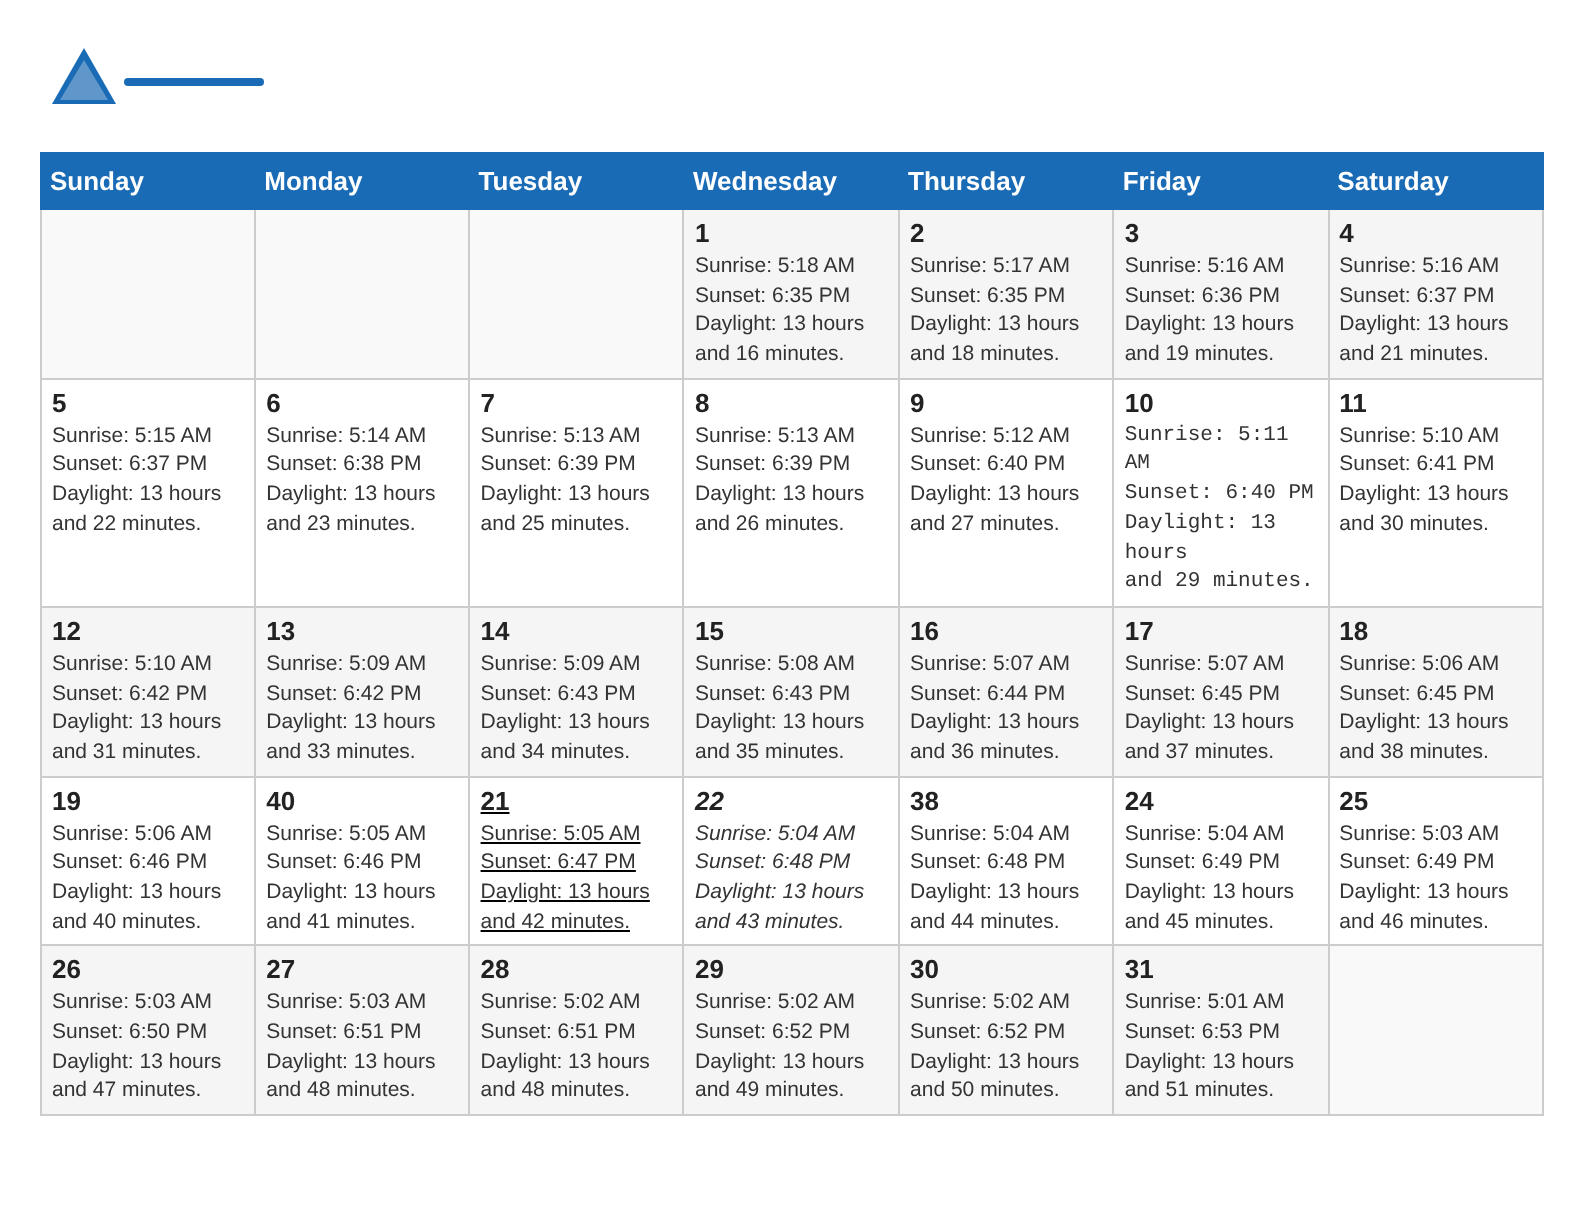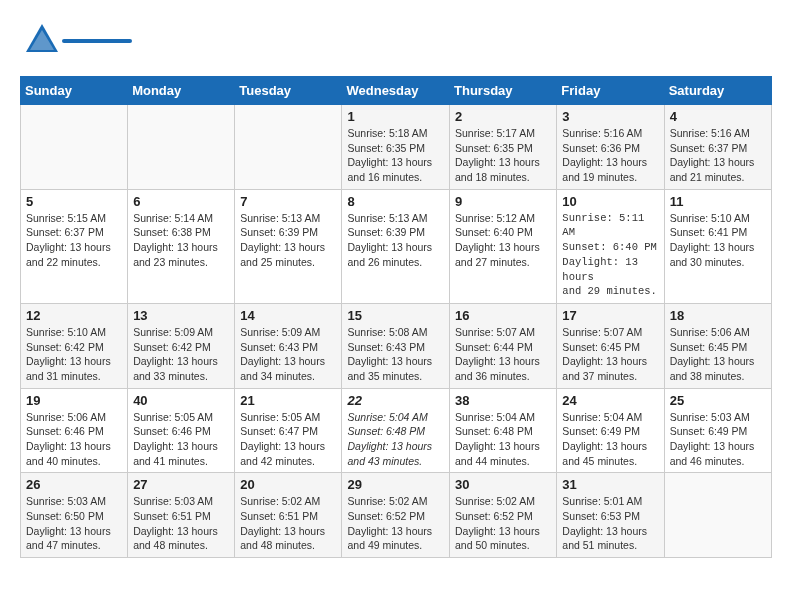--- a/index.html
+++ b/index.html
@@ -276,21 +276,21 @@
 Daylight: 13 hours
 and 40 minutes.</div>
         </td>
         <td style="background: rgb(255, 255, 255);">
           <span class="day-number">40</span>
           <div class="day-info" style="white-space: pre-line;">Sunrise: 5:05 AM
 Sunset: 6:46 PM
 Daylight: 13 hours
 and 41 minutes.</div>
         </td>
-        <td style="background: rgb(255, 255, 255);">
+        <td style="background: rgb(255, 255, 255); text-decoration: underline;">
           <span class="day-number">21</span>
           <div class="day-info" style="white-space: pre-line;">Sunrise: 5:05 AM
 Sunset: 6:47 PM
 Daylight: 13 hours
 and 42 minutes.</div>
         </td>
         <td style="background: rgb(255, 255, 255); font-style: italic;">
           <span class="day-number">22</span>
           <div class="day-info" style="white-space: pre-line;">Sunrise: 5:04 AM
 Sunset: 6:48 PM
@@ -328,21 +328,21 @@
 and 47 minutes.</div>
         </td>
         <td style="background: rgb(245, 245, 245);">
           <span class="day-number">27</span>
           <div class="day-info" style="white-space: pre-line;">Sunrise: 5:03 AM
 Sunset: 6:51 PM
 Daylight: 13 hours
 and 48 minutes.</div>
         </td>
         <td style="background: rgb(245, 245, 245);">
-          <span class="day-number">20</span>
+          <span class="day-number">28</span>
           <div class="day-info" style="white-space: pre-line;">Sunrise: 5:02 AM
 Sunset: 6:51 PM
 Daylight: 13 hours
 and 48 minutes.</div>
         </td>
         <td style="background: rgb(245, 245, 245);">
           <span class="day-number">29</span>
           <div class="day-info" style="white-space: pre-line;">Sunrise: 5:02 AM
 Sunset: 6:52 PM
 Daylight: 13 hours

